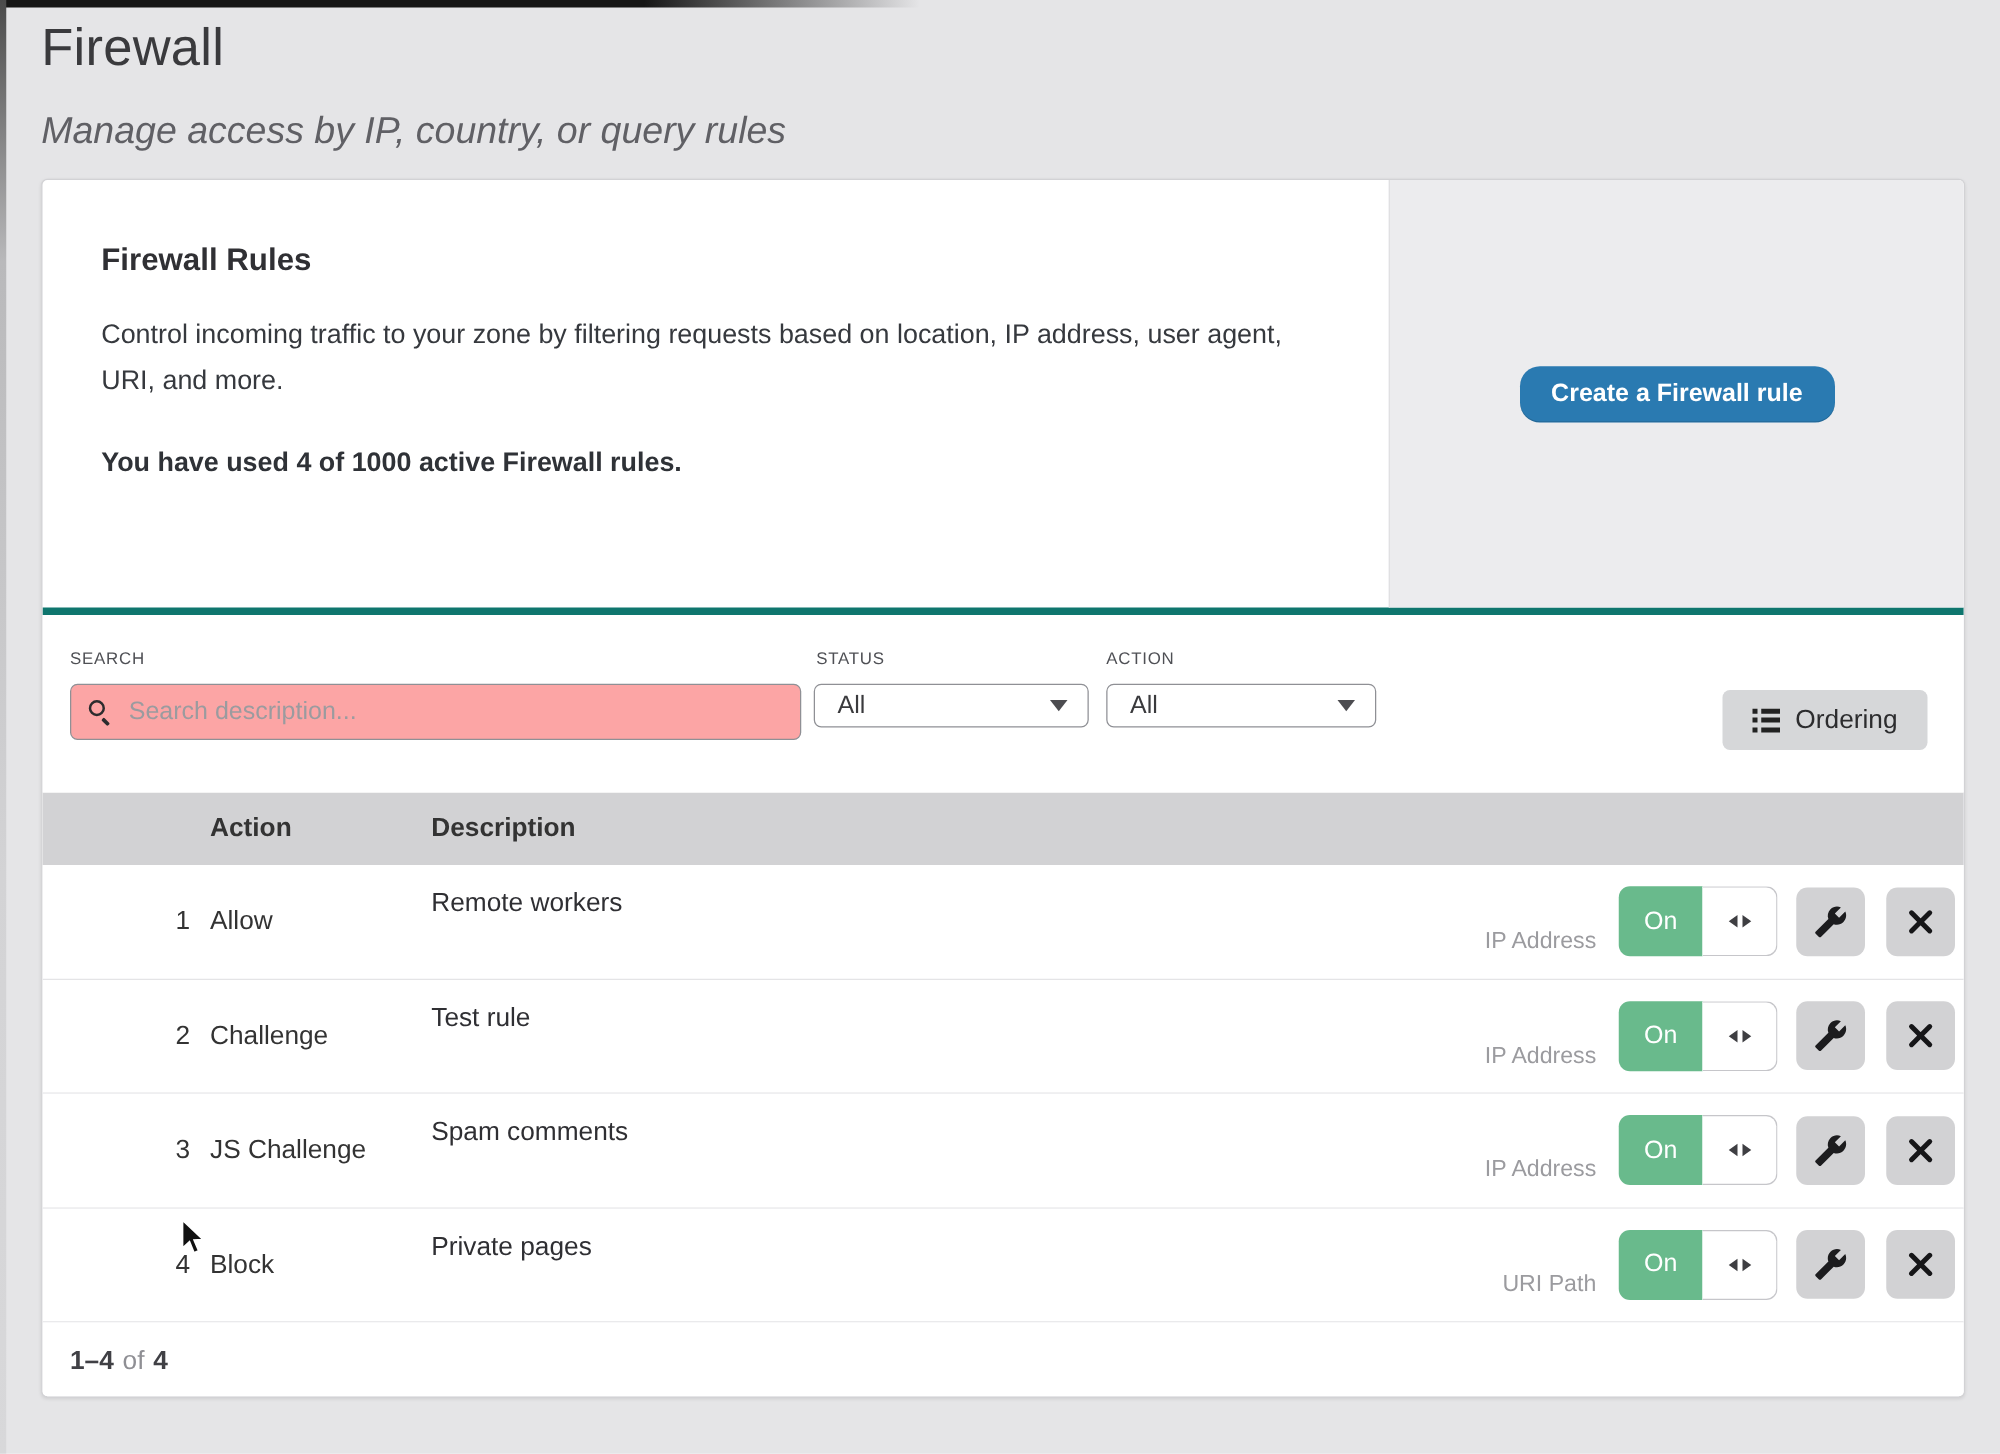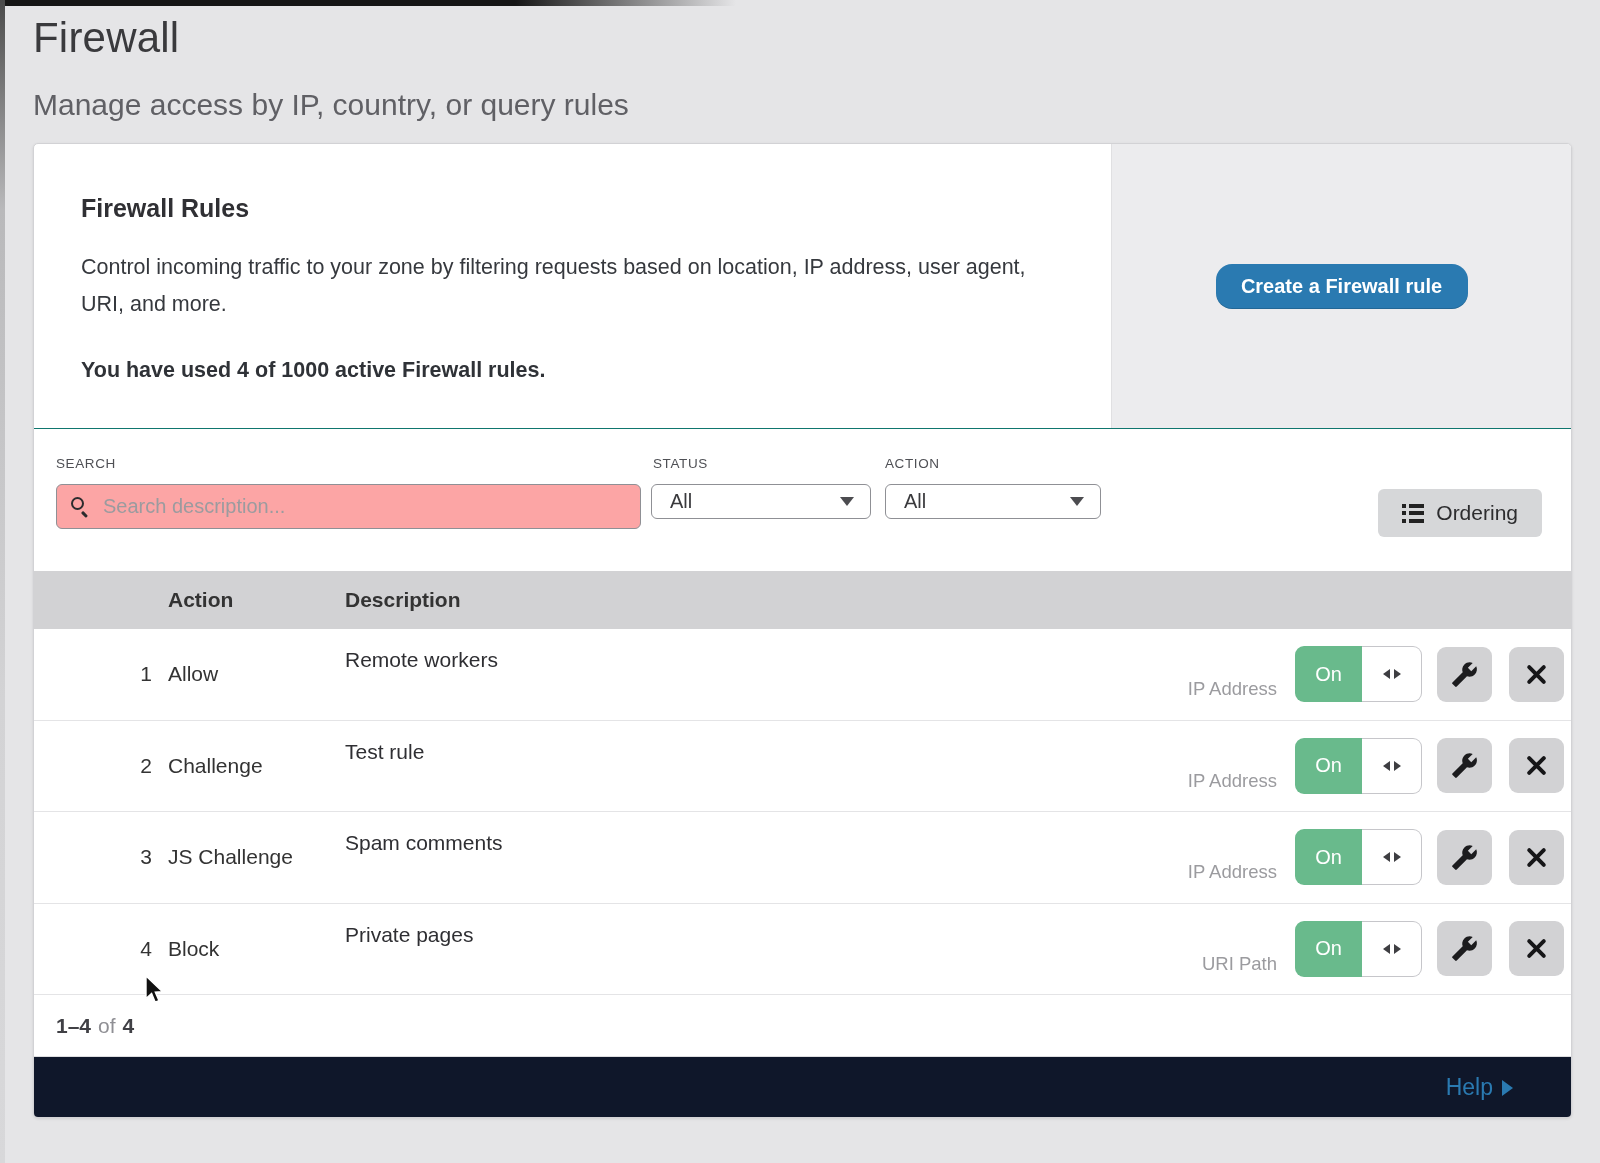--- a/index.html
+++ b/index.html
@@ -14,32 +14,32 @@
 
   
   .edge-top { position:absolute; top:0; left:0; width:46%; height:6px;
     background:linear-gradient(to right,#161616 70%, rgba(22,22,22,0) 100%); z-index:5; }
   .edge-left { position:absolute; top:0; left:0; width:5px; height:100%;
     background:linear-gradient(to bottom,#4a4a4a 0%, #b9b9bb 18%, #d3d3d5 60%, #d8d8da 100%); z-index:5; }
 
   
   .page-header { padding:14px 0 0 33px; }
   .page-title { font-size:42px; font-weight:500; color:#3a3a3d; letter-spacing:0.2px; }
-  .page-subtitle { margin-top:26px; font-size:30px; font-weight:400; color:#606065; }
+  .page-subtitle { margin-top:26px; font-size:30px; font-weight:400; color:#606065;font-style:italic; }
 
   
   .card {
     position:absolute; left:33px; top:143px; width:1539px; height:975px;
     background:#fff; border:1px solid #d2d2d5; border-radius:5px;
     box-shadow:0 1px 3px rgba(0,0,0,0.10);
     overflow:hidden;
   }
 
   
-  .intro-section { display:flex; height:285px; border-bottom:1px solid #0f766e; }
+  .intro-section { display:flex; height:348px; border-bottom:6px solid #0f766e; }
   .intro-text { flex:1; padding:50px 0 0 47px; }
   .intro-heading { font-size:25px; font-weight:700; color:#303034; }
   .intro-desc { margin-top:26px; width:950px; font-size:21.5px; line-height:37px; color:#36393e; }
   .intro-usage { margin-top:35px; font-size:21.5px; font-weight:700; color:#2f3237; }
   .create-panel { width:460px; background:#ececee; border-left:1px solid #e0e0e2;
     display:flex; align-items:center; justify-content:center; }
   .create-btn {
     width:252px; height:45px; background:#2a7ab1; color:#fff;
     border:none; border-radius:16px; font-size:20px; font-weight:700;
     font-family:"Liberation Sans",sans-serif;

